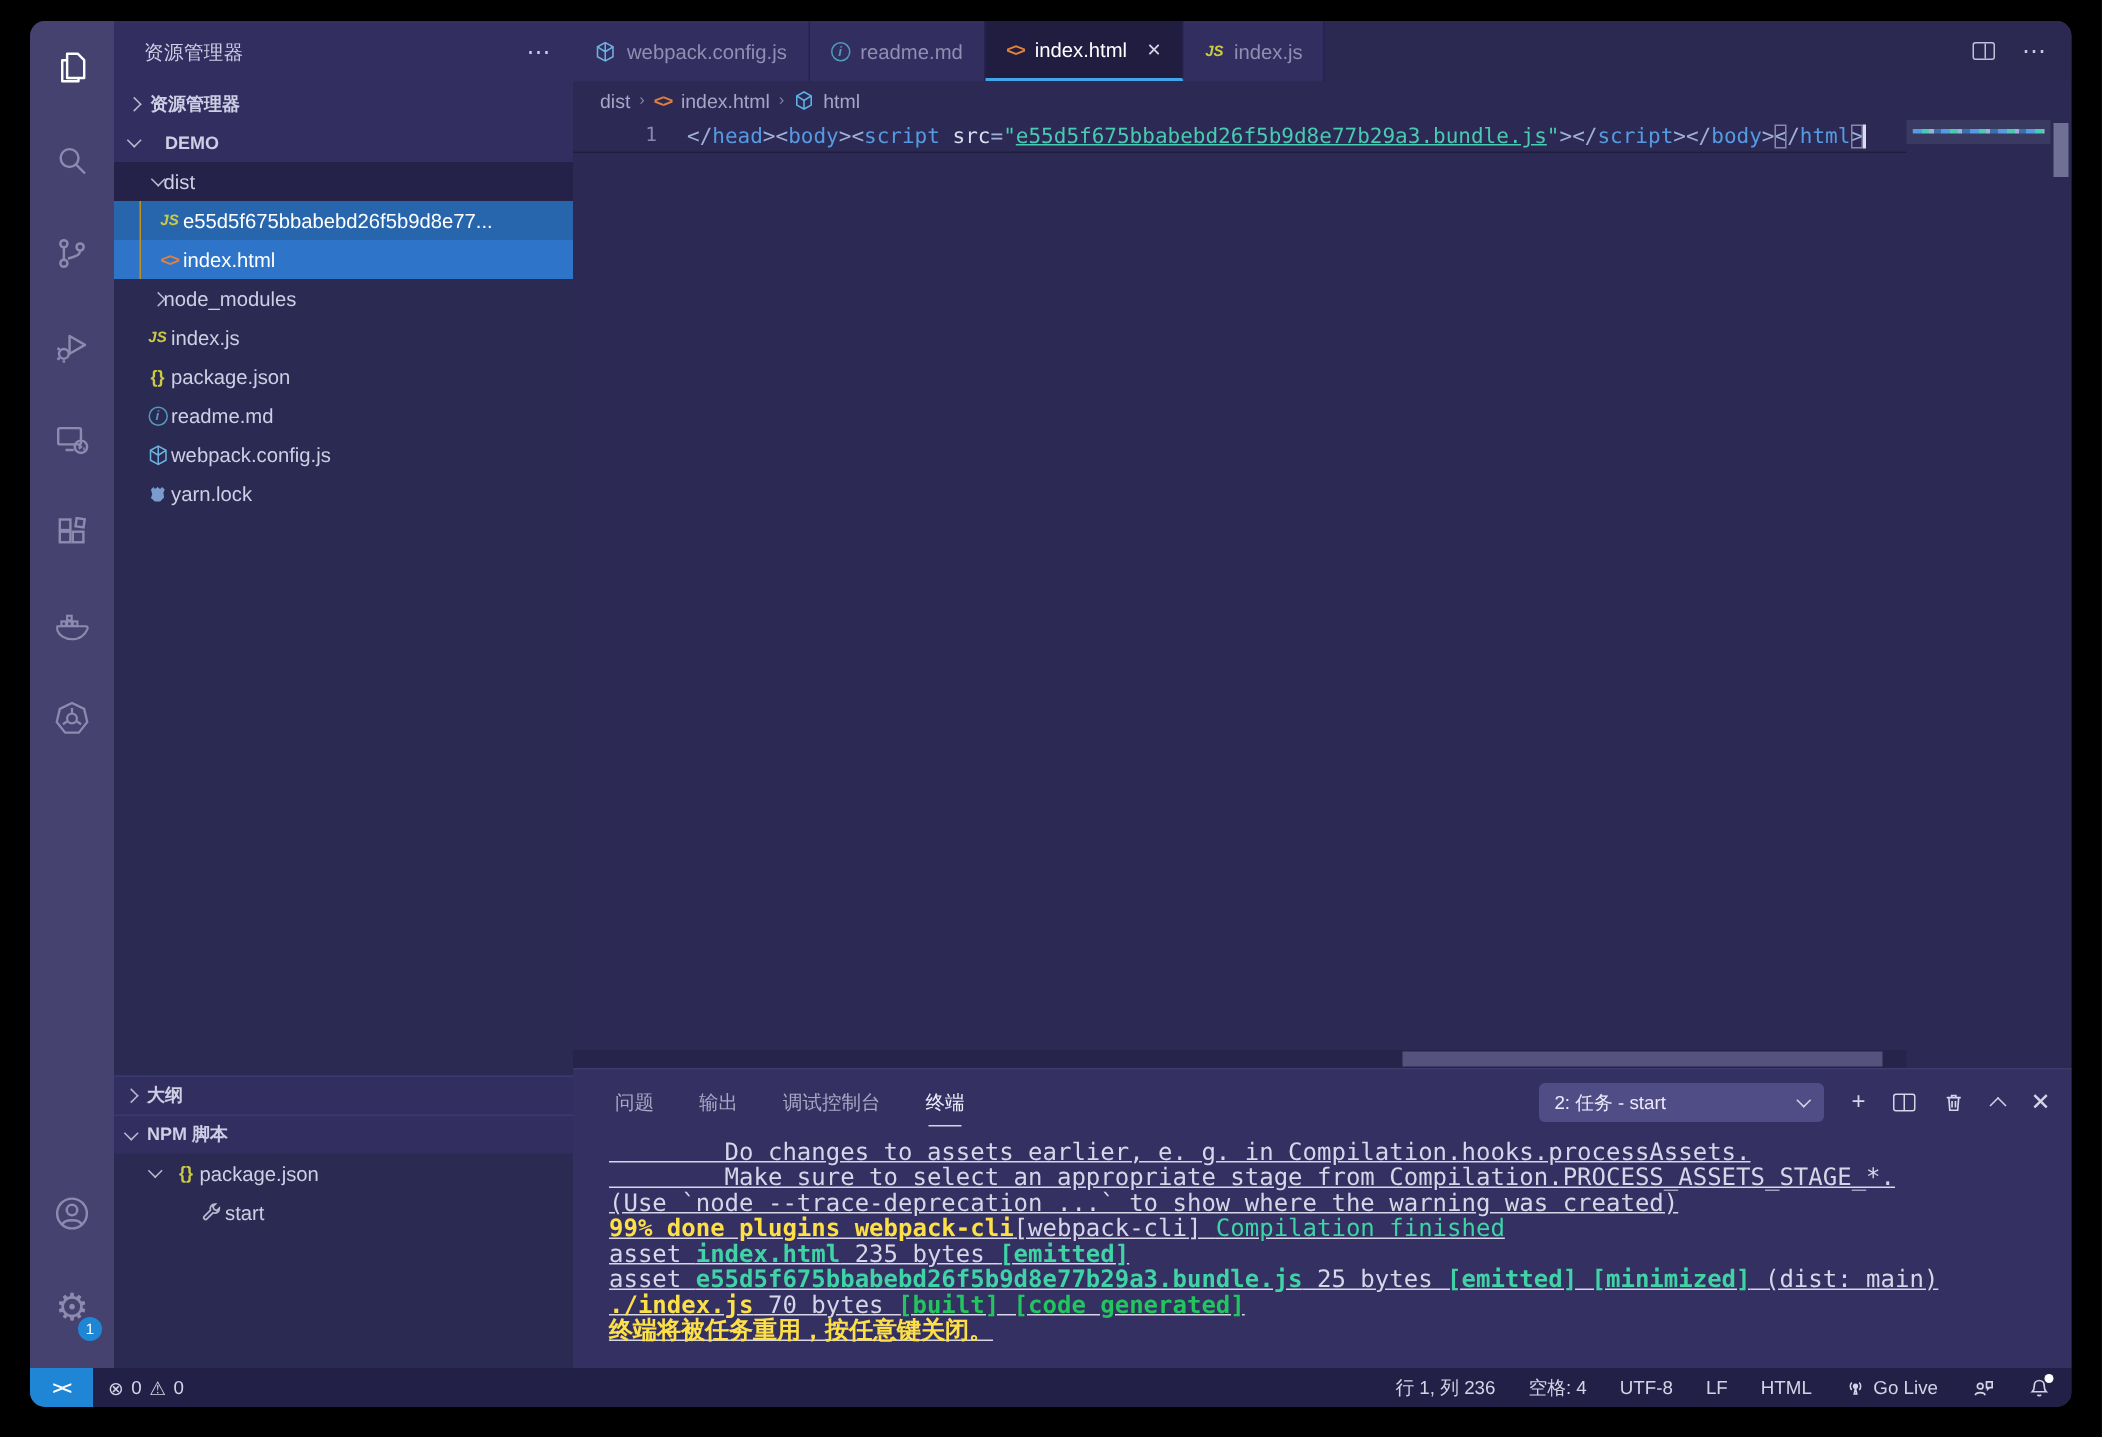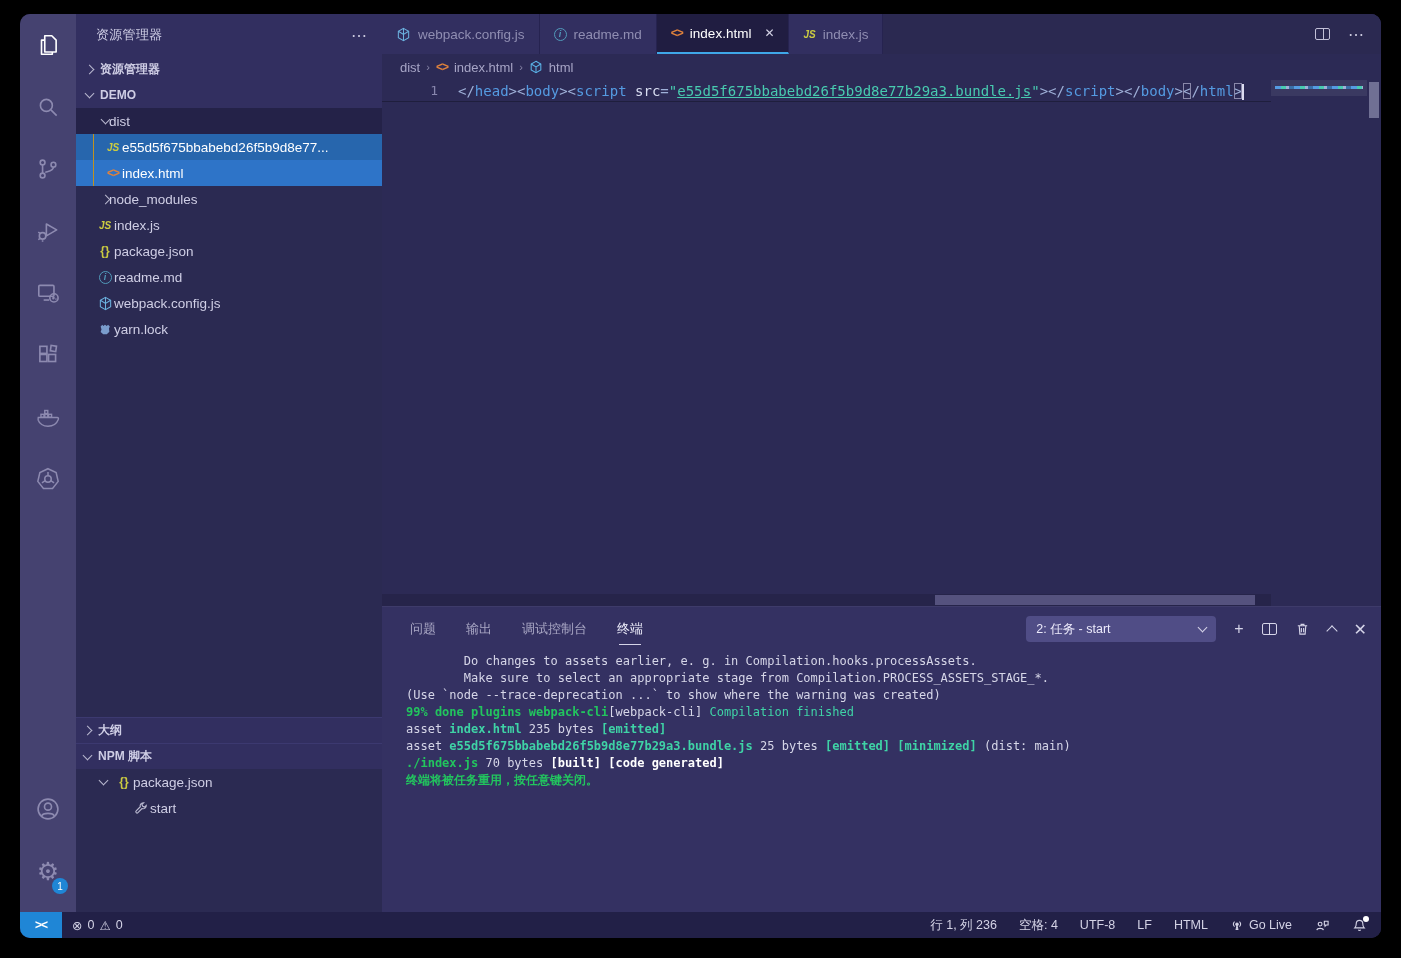--- a/index.html
+++ b/index.html
@@ -75,38 +75,38 @@
   .match { outline:1px solid #8a88aa; outline-offset:-1px; }
   .cursor { display:inline-block; width:1.5px; height:16px; background:#dcdcf0; vertical-align:middle; }
   .minimap { position:absolute; right:14px; top:0; width:96px; bottom:14px; background:#2c2a55; }
   .mm-slider { position:absolute; left:0; right:0; top:0; height:16px; background:rgba(255,255,255,.07); }
   .mm-line { position:absolute; left:4px; top:6px; height:3px; width:88px;
     background:repeating-linear-gradient(90deg,#559be2 0 6px,#48cbb0 6px 11px,#9fb0d8 11px 14px,#3a6fa8 14px 19px); }
   .vscroll { position:absolute; right:2px; top:2px; width:10px; height:36px; background:rgba(170,170,200,.55); }
   .hgroove { position:absolute; left:0; right:110px; bottom:0; height:12px; background:rgba(0,0,0,.12); }
   .hslider { position:absolute; left:553px; bottom:1px; width:320px; height:10px; background:#55527e; }
   
-  .panel { height:306px; background:#343162; flex:none; display:flex; flex-direction:column; border-top:1px solid rgba(255,255,255,.05); }
+  .panel { height:200px; background:#343162; flex:none; display:flex; flex-direction:column; border-top:1px solid rgba(255,255,255,.05); }
   .panel-top { height:44px; display:flex; align-items:center; padding:0 14px 0 28px; flex:none; }
   .ptab { font-size:13px; color:#a9a7c4; margin-right:30px; position:relative; padding:13px 0; }
   .ptab.active { color:#eeeefb; }
   .ptab.active::after { content:""; position:absolute; left:2px; right:2px; bottom:6px; height:1.5px; background:#d5d4e8; }
   .panel-actions { margin-left:auto; display:flex; align-items:center; gap:18px; color:#d5d4e8; }
   .task-dd { background:#504d86; border-radius:4px; height:26px; width:190px; display:flex; align-items:center;
     padding:0 10px; font-size:12.5px; color:#eceafb; gap:8px; }
   .task-dd .dd-lbl { flex:1; }
   .dd-chev { width:7px; height:7px; border-right:1.4px solid #d5d4e8; border-bottom:1.4px solid #d5d4e8; transform:rotate(45deg); margin-top:-3px; }
   .pa-glyph { font-size:16px; }
   .chev-up { width:8px; height:8px; border-left:1.5px solid currentColor; border-top:1.5px solid currentColor; transform:rotate(45deg); margin-top:4px; }
-  .terminal { flex:1; padding:2px 0 0 24px; font-family:"DejaVu Sans Mono", monospace; font-size:12px; line-height:17px; color:#d6d6e8; }
+  .terminal { flex:1; padding:2px 0 0 24px; font-family:"DejaVu Sans Mono", monospace; font-size:16px; line-height:17px; color:#d6d6e8;text-decoration:underline; }
   .tl { white-space:pre; }
-  .tb { font-weight:bold; color:#22c55e; }
+  .tb { font-weight:bold; color:#fde047; }
   .teal { color:#3fd3a6; }
   .tealb { color:#3fd3a6; font-weight:bold; }
-  .yelb { color:#ffffff; font-weight:bold; }
+  .yelb { color:#22c55e; font-weight:bold; }
   
   .statusbar { height:26px; background:#222047; display:flex; align-items:center; color:#d4d3e6; font-size:12.5px; flex:none; }
   .remote-btn { width:42px; height:26px; background:#1f86d6; color:#fff; display:flex; align-items:center;
     justify-content:center; font-weight:bold; font-size:12px; letter-spacing:-1px; flex:none; }
   .sb-left { display:flex; align-items:center; gap:6px; margin-left:10px; }
   .sb-right { margin-left:auto; display:flex; align-items:center; gap:22px; padding-right:14px; }
   .sb-item { display:flex; align-items:center; gap:5px; }
   .glyph { font-family:"DejaVu Sans", sans-serif; }
   .bell-wrap { position:relative; display:flex; }
   .bell-dot { position:absolute; right:-2px; top:-2px; width:6px; height:6px; border-radius:50%; background:#fff; }
@@ -200,21 +200,21 @@
 
     <div class="sidebar">
       <div class="sb-header">
         <span class="ttl">资源管理器</span>
         <span class="more">⋯</span>
       </div>
       <div class="row" style="padding-left:10px;">
         <span class="chev right"></span>
         <span class="lbl sec-lbl">资源管理器</span>
       </div>
-      <div class="row" style="padding-left:10px;">
+      <div class="row" style="padding-left:10px;gap:10px;">
         <span class="chev down"></span>
         <span class="lbl sec-lbl">DEMO</span>
       </div>
       <div class="treewrap">
         <div class="trow dark" style="padding-left:26px;">
           <span class="chev down"></span>
           <span class="lbl">dist</span>
         </div>
         <div class="trow sel1" style="padding-left:28px;">
           <span class="guide"></span>

